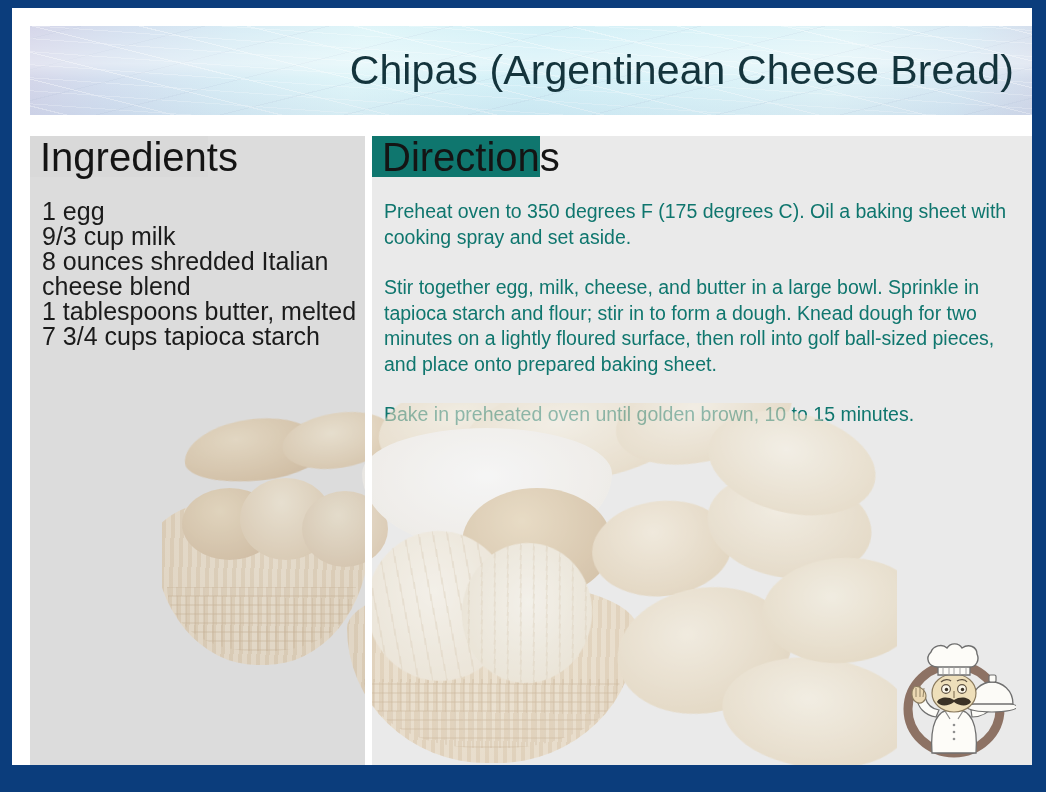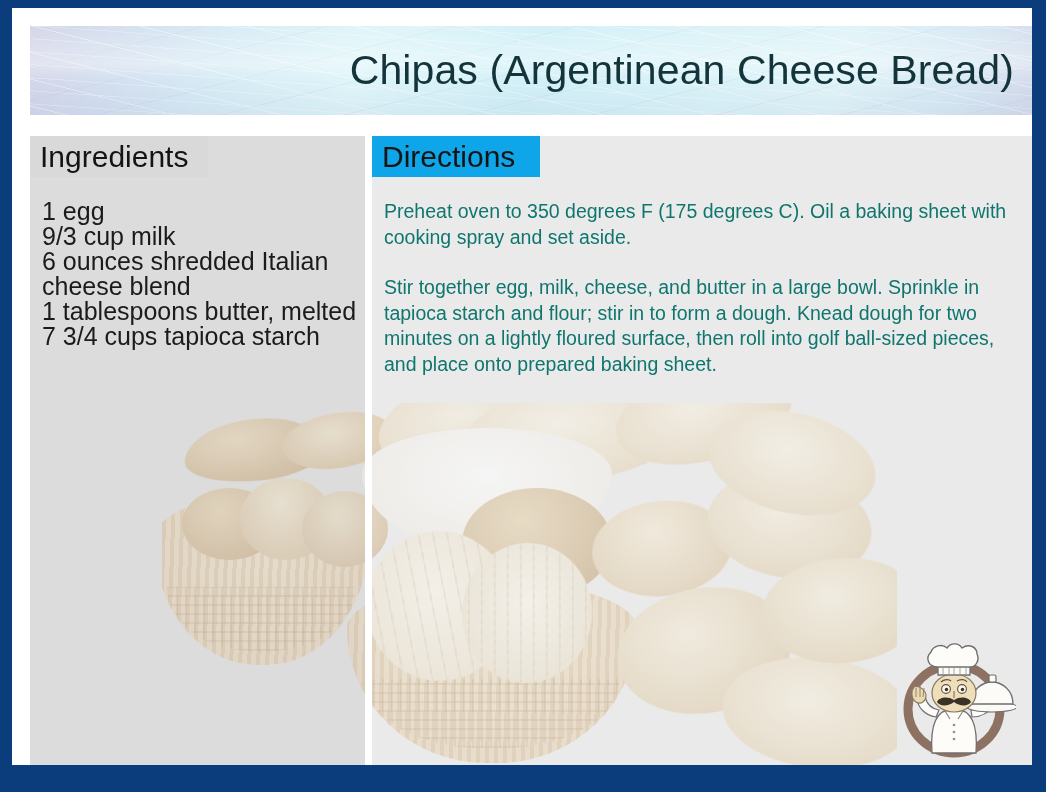--- a/index.html
+++ b/index.html
@@ -118,24 +118,24 @@
     position: absolute;
     left: 0;
     top: 0;
     height: 41px;
     background: #d9d9d9;
     display: flex;
     align-items: center;
     box-sizing: border-box;
   }
   #ingredients-panel .section-tab { width: 178px; padding-left: 10px; background: #d9d9d9; }
-  #directions-panel  .section-tab { width: 168px; padding-left: 10px; background: #0ea5e9; }
+  #directions-panel  .section-tab { width: 168px; padding-left: 10px; background: #0f766e; }
 
   .section-heading {
-    font-size: 30px;
+    font-size: 40px;
     color: #141414;
     line-height: 1;
   }
 
   
   #ingredients-list {
     position: absolute;
     left: 12px;
     top: 63px;
     width: 320px;
@@ -261,33 +261,34 @@
       <div id="recipe-title">Chipas (Argentinean Cheese Bread)</div>
     </div>
 
     <div id="ingredients-panel">
       <div class="section-tab">
         <span class="section-heading">Ingredients</span>
       </div>
       <div id="ingredients-list">
         <div class="ing-item">1 egg</div>
         <div class="ing-item">9/3 cup milk</div>
-        <div class="ing-item">6 ounces shredded Italian cheese blend</div>
+        <div class="ing-item">8 ounces shredded Italian cheese blend</div>
         <div class="ing-item">1 tablespoons butter, melted</div>
         <div class="ing-item">7 3/4 cups tapioca starch</div>
       </div>
     </div>
 
     <div id="directions-panel">
       <div class="section-tab">
         <span class="section-heading">Directions</span>
       </div>
       <div id="directions-body">
         <p>Preheat oven to 350 degrees F (175 degrees C). Oil a baking sheet with cooking spray and set aside.</p>
         <p>Stir together egg, milk, cheese, and butter in a large bowl. Sprinkle in tapioca starch and flour; stir in to form a dough. Knead dough for two minutes on a lightly floured surface, then roll into golf ball-sized pieces, and place onto prepared baking sheet.</p>
+        <p>Bake in preheated oven until golden brown, 10 to 15 minutes.</p>
       </div>
     </div>
 
     <div id="bread-photo">
       <div class="bp-inner">
 
         <div class="basket" style="left:-8px; top:92px; width:215px; height:170px;"></div>
         <div class="loaf" style="left:22px; top:16px; width:140px; height:62px;
                     background:radial-gradient(ellipse at 38% 30%, #e7d3ae, #cbab7e 70%, #bb9a6c 100%);
                     border-radius:52% 48% 46% 54% / 60% 58% 42% 40%;

